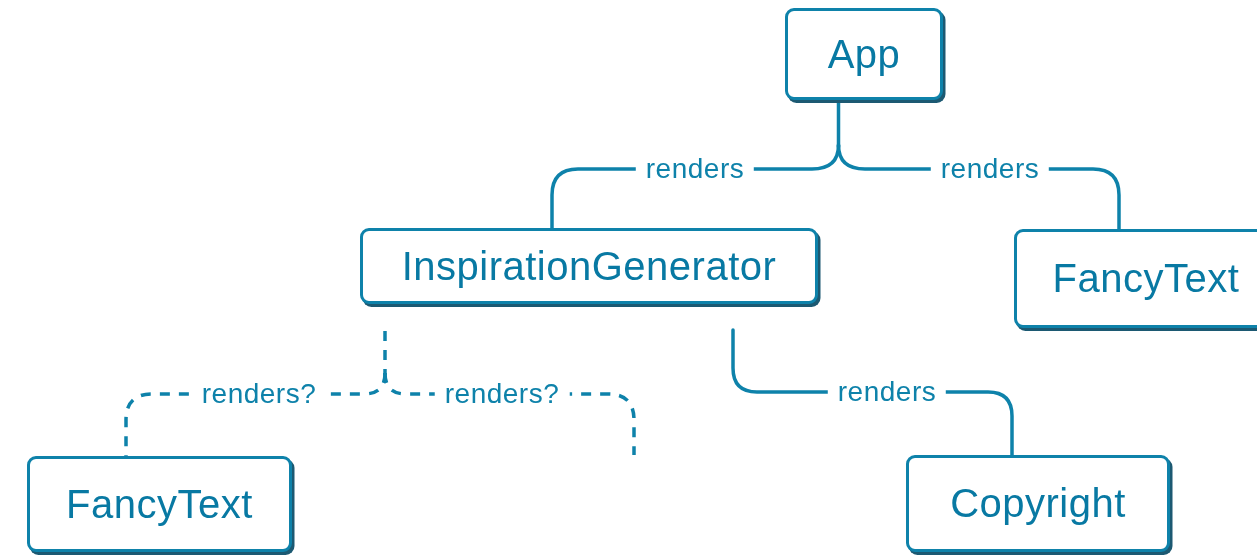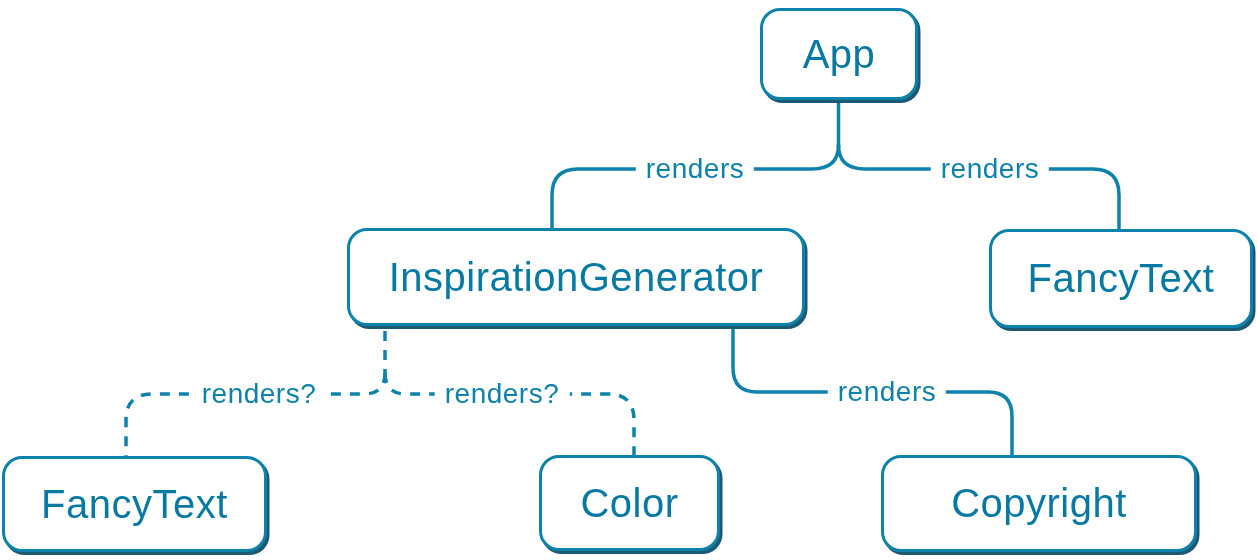--- a/index.html
+++ b/index.html
@@ -30,50 +30,51 @@
   }
   .wire.dashed {
     stroke-dasharray: 10 9;
     stroke-linecap: butt;
   }
   .node {
     position: absolute;
     box-sizing: border-box;
     background: var(--node-fill, #ffffff);
     border: 3px solid var(--accent, #0e82aa);
-    border-radius: 20px;
+    border-radius: 9px;
     box-shadow: 2.5px 3px 0 var(--shadow, rgba(28,89,114,0.85));
     display: flex;
     align-items: center;
     justify-content: center;
     color: var(--node-text, #0879a3);
     font-size: 40px;
     font-weight: 400;
     letter-spacing: 0.5px;
     white-space: nowrap;
+    margin-left: 25px;
   }
   .edge-label {
     position: absolute;
     transform: translate(-50%, -50%);
     background: var(--page-bg, #ffffff);
     padding: 0 10px;
     color: var(--accent, #0e82aa);
     font-size: 28px;
     font-weight: 400;
     letter-spacing: 0.5px;
     white-space: nowrap;
     line-height: 1.1;
   }
   
   .node-app                   { left: 760px; top: 8px;   width: 158px; height: 92px;  }
-  .node-inspiration-generator { left: 347px; top: 228px; width: 458px; height: 98px; }
+  .node-inspiration-generator { left: 335px; top: 228px; width: 458px; height: 76px; }
   .node-fancy-text-top        { left: 989px; top: 229px; width: 264px; height: 99px;  }
   .node-fancy-text-bottom     { left: 2px;   top: 456px; width: 265px; height: 96px;  }
   .node-color                 { left: 539px; top: 455px; width: 181px; height: 96px;  }
-  .node-copyright             { left: 881px; top: 455px; width: 316px; height: 97px; justify-content: center;  }
+  .node-copyright             { left: 881px; top: 455px; width: 264px; height: 97px; justify-content: center;  }
   
   .edge-label-0 { left: 695px;  top: 169px; }
   .edge-label-1 { left: 990px;  top: 169px; }
   .edge-label-2 { left: 259px;  top: 394px; }
   .edge-label-3 { left: 502px;  top: 394px; }
   .edge-label-4 { left: 887px;  top: 392px; }
 </style>
 </head>
 <body>
 
@@ -101,23 +102,20 @@
   </div>
 
   <div class="node node-fancy-text-top">
     <span>FancyText</span>
   </div>
 
   <div class="node node-fancy-text-bottom">
     <span>FancyText</span>
   </div>
 
-  <div class="node node-color">
-    <span>Color</span>
-  </div>
 
   <div class="node node-copyright">
     <span>Copyright</span>
   </div>
 
   <span class="edge-label edge-label-0">renders</span>
   <span class="edge-label edge-label-1">renders</span>
   <span class="edge-label edge-label-2">renders?</span>
   <span class="edge-label edge-label-3">renders?</span>
   <span class="edge-label edge-label-4">renders</span>

